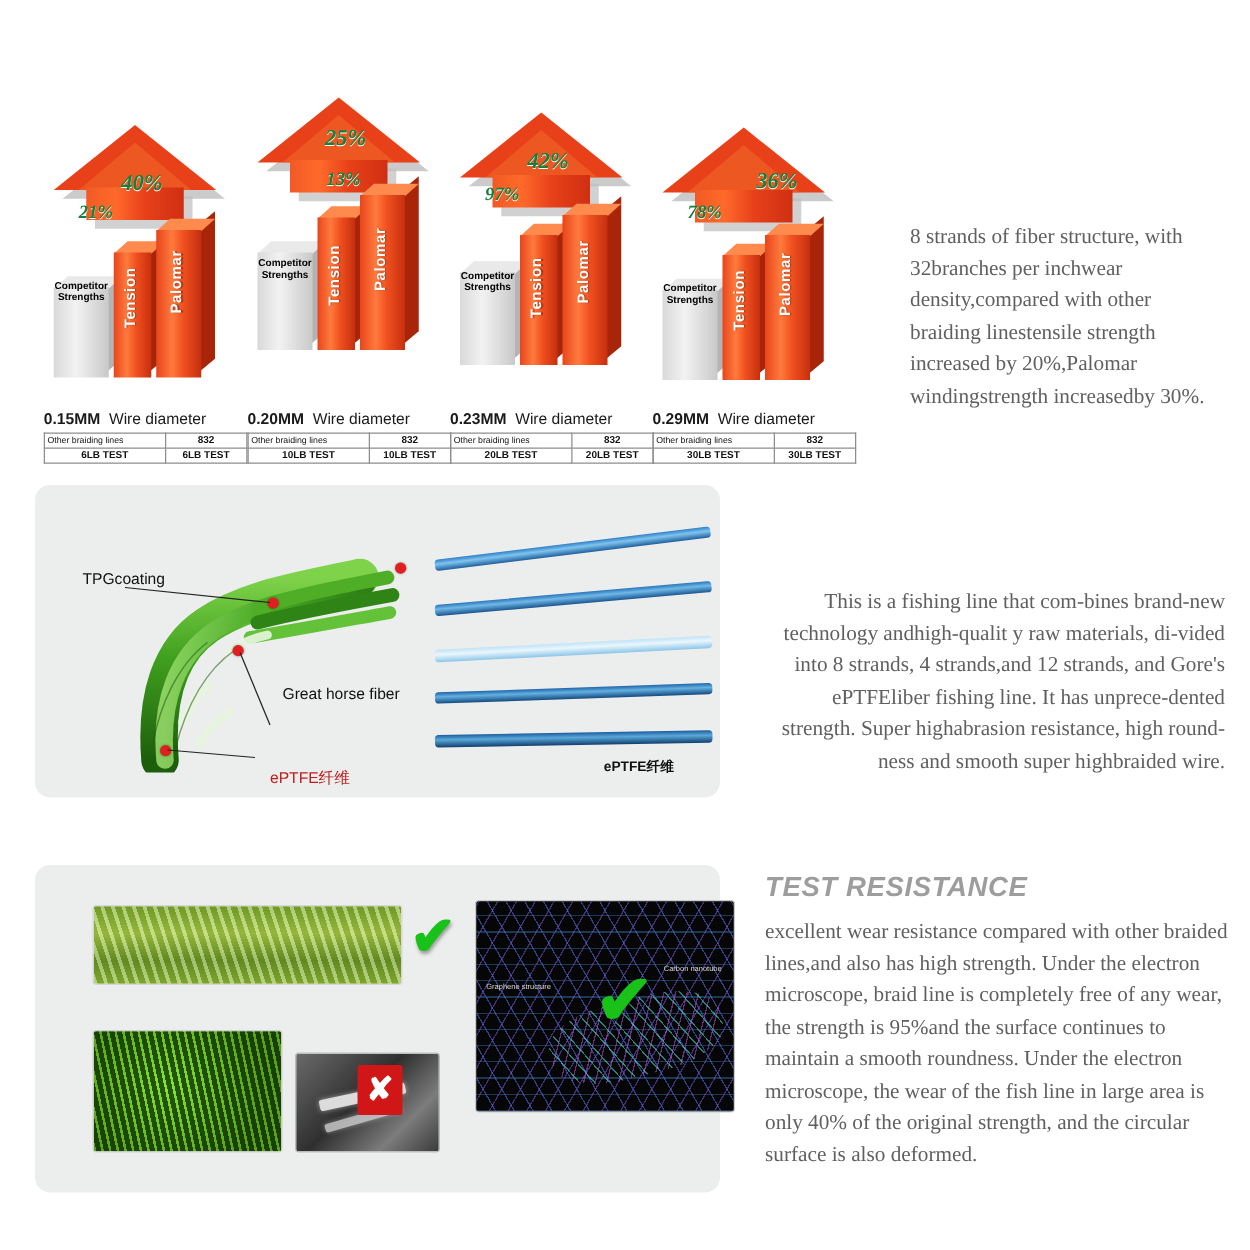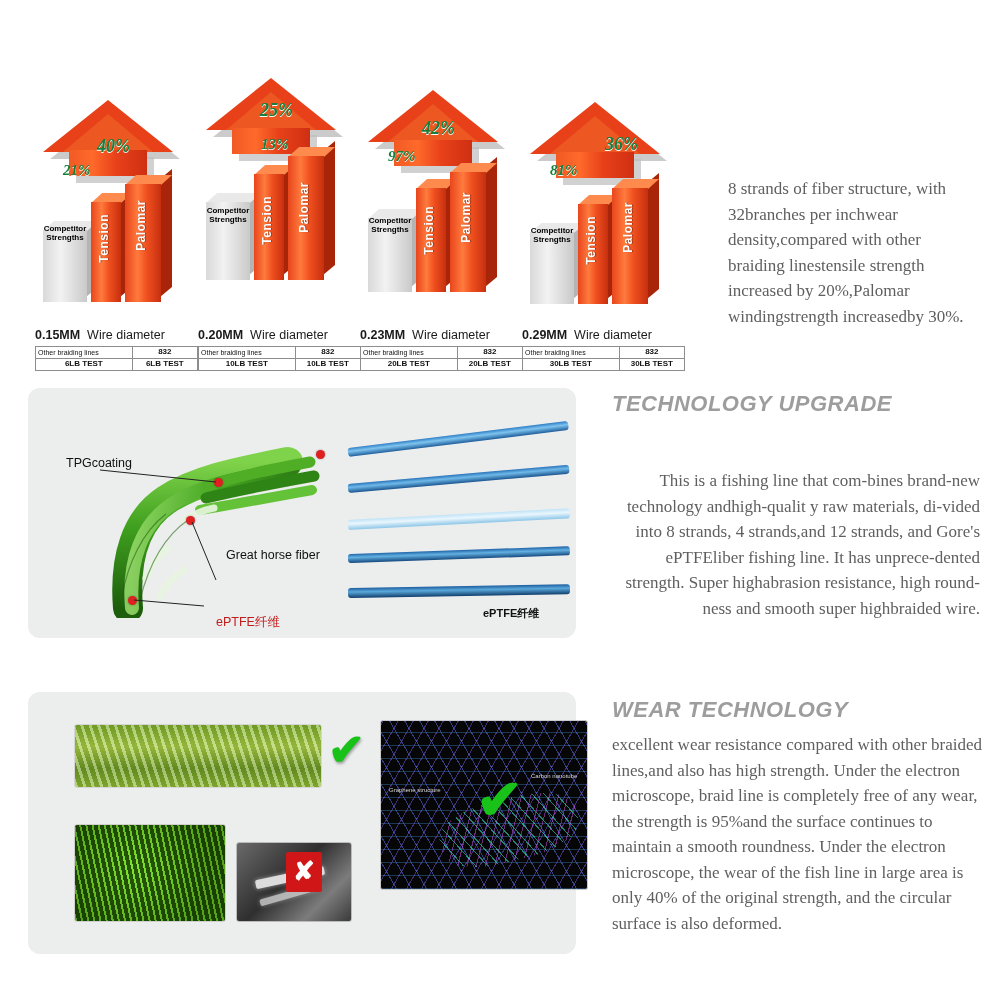--- a/index.html
+++ b/index.html
@@ -523,21 +523,21 @@
     </div>
 
     <div class="chart-group cg3">
       <div class="roof">
         <div class="shadow"></div>
           <div class="tri"></div>
           <div class="tri-hl"></div>
         <div class="neck-shadow"></div>
           <div class="neck"></div>
       </div>
-      <div class="pct pct-small" style="left:28px; top:60px;">81%</div>
+      <div class="pct pct-small" style="left:28px; top:60px;">78%</div>
       <div class="pct pct-big" style="left:62px; top:32px;margin-left:21px;">36%</div>
 
       <div class="bars">
         <div class="bar bar-comp" style="left:8px; width:44px; height:72px;">
           <div class="side" style="height:72px;"></div>
             <div class="top"></div>
             <div class="face" style="height:72px;"></div>
         </div>
         <div class="bar bar-red" style="left:56px; width:30px; height:100px;">
           <div class="side" style="height:100px;"></div>
@@ -627,21 +627,20 @@
     <div class="strands">
       <div class="strand" style="top:0px;   height:9px;  transform: rotate(-7deg); background:linear-gradient(to bottom,#2f7fc6,#7fc4ef 40%,#1e5e9c);"></div>
       <div class="strand" style="top:36px;  height:9px;  transform: rotate(-5deg); background:linear-gradient(to bottom,#2a74bb,#6fb9e8 40%,#1b5590);"></div>
       <div class="strand" style="top:72px;  height:10px; transform: rotate(-3deg); background:linear-gradient(to bottom,#bfe3f7,#eaf6fd 40%,#8cc6e8);"></div>
       <div class="strand" style="top:106px; height:9px;  transform: rotate(-2deg); background:linear-gradient(to bottom,#1f64a8,#63b0e1 40%,#154a80);"></div>
       <div class="strand" style="top:140px; height:10px; transform: rotate(-1deg); background:linear-gradient(to bottom,#1b5c9e,#5aa8da 40%,#113f6e);"></div>
     </div>
     <div class="eptfe-cn">ePTFE纤维</div>
   </div>
 
-  <div class="headline" id="tech-headline">TECHNOLOGY UPGRADE</div>
   <div class="bodytext" id="tech-body">This is a fishing line that com-bines brand-new technology andhigh-qualit y raw materials, di-vided into 8 strands, 4 strands,and 12 strands, and Gore's ePTFEliber fishing line. It has unprece-dented strength. Super highabrasion resistance, high round-ness and smooth super highbraided wire.</div>
 </div>
 
 <div id="section-wear">
 
   <div class="panel" id="wear-panel">
 
     <div class="photo" id="photo-good"></div>
     <div class="check" style="left:300px; top:36px; font-size:44px;">✔</div>
 
@@ -655,15 +654,15 @@
 
     <div class="photo" id="photo-micro">
       <div class="hexgrid"></div>
       <div class="nanotube"></div>
       <div class="micro-caption" style="left:8px; top:66px;">Graphene structure</div>
       <div class="micro-caption" style="left:150px; top:52px;">Carbon nanotube</div>
     </div>
     <div class="check" style="left:448px; top:80px; font-size:56px;">✔</div>
   </div>
 
-  <div class="headline" id="wear-headline">WEAR TECHNOLOGY</div>
+  <div class="headline" id="wear-headline">TEST RESISTANCE</div>
   <div class="bodytext" id="wear-body">excellent wear resistance compared with other braided lines,and also has high strength. Under the electron microscope, braid line is completely free of any wear, the strength is 95%and the surface continues to maintain a smooth roundness. Under the electron microscope, the wear of the fish line in large area is only 40% of the original strength, and the circular surface is also deformed.</div>
 </div>
 
 </body></html>

